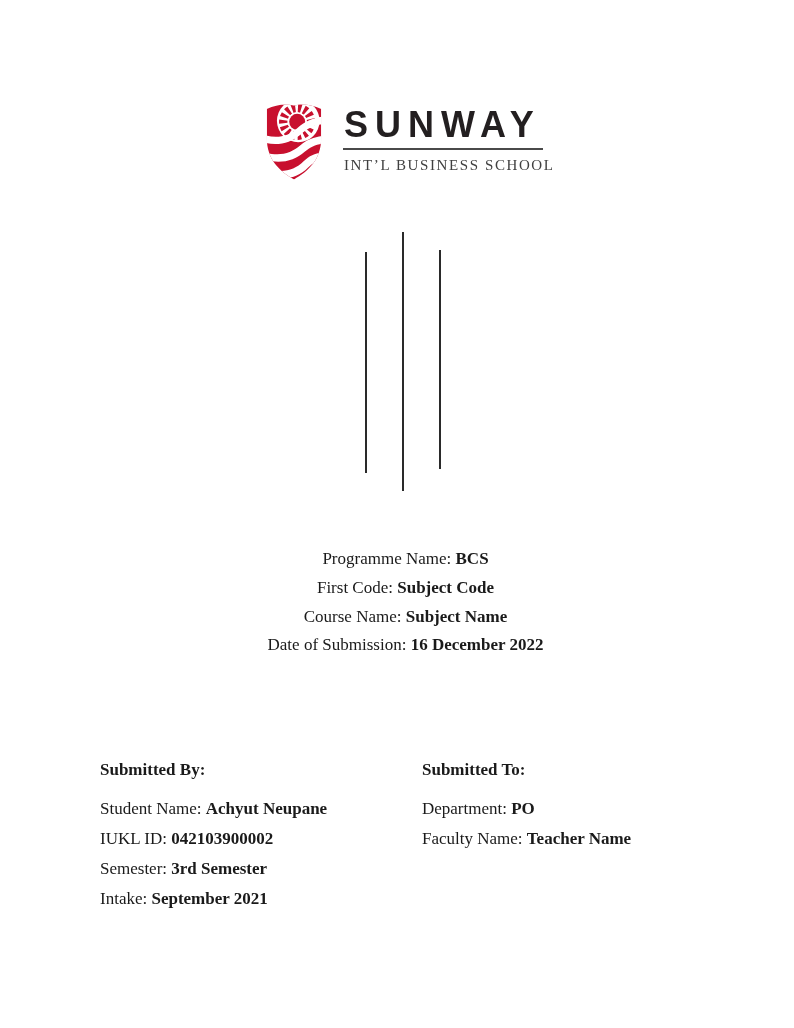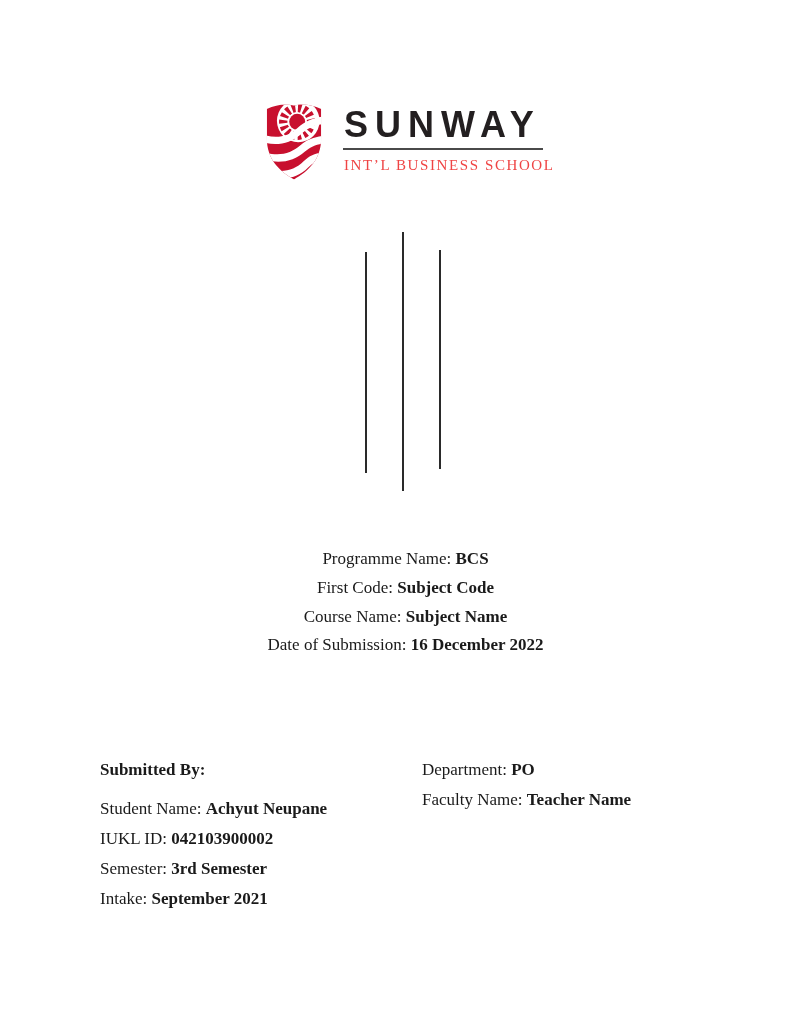--- a/index.html
+++ b/index.html
@@ -20,21 +20,21 @@
     font-size:36px;font-weight:700;letter-spacing:7px;
     line-height:38px;color:#231F20;white-space:nowrap;
   }
   .logo-divider{
     position:absolute;left:343px;top:148px;width:200px;height:2px;
     background:#4a4a4a;
   }
   .logo-subtitle{
     position:absolute;left:344px;top:157px;
     font-family:"Liberation Serif", serif;
-    font-size:15px;letter-spacing:1.6px;color:#ef4444;white-space:nowrap;
+    font-size:15px;letter-spacing:1.6px;color:#404040;white-space:nowrap;
   }
 
   
   .vline{position:absolute;width:1.5px;background:#2a2a2a;}
   .vline.v1{left:365px;top:252px;height:221px;}
   .vline.v2{left:402px;top:232px;height:259px;}
   .vline.v3{left:439px;top:250px;height:219px;}
 
   
   .details{
@@ -108,20 +108,21 @@
     </div>
     <div class="row">
       <span class="lbl">Semester:</span><span class="val">3rd Semester</span>
     </div>
     <div class="row">
       <span class="lbl">Intake:</span><span class="val">September 2021</span>
     </div>
   </div>
 
   <div class="block right">
+    <div class="heading">Submitted To:</div>
     <div class="row">
       <span class="lbl">Department:</span><span class="val">PO</span>
     </div>
     <div class="row">
       <span class="lbl">Faculty Name:</span><span class="val">Teacher Name</span>
     </div>
   </div>
 
 </div>
 

